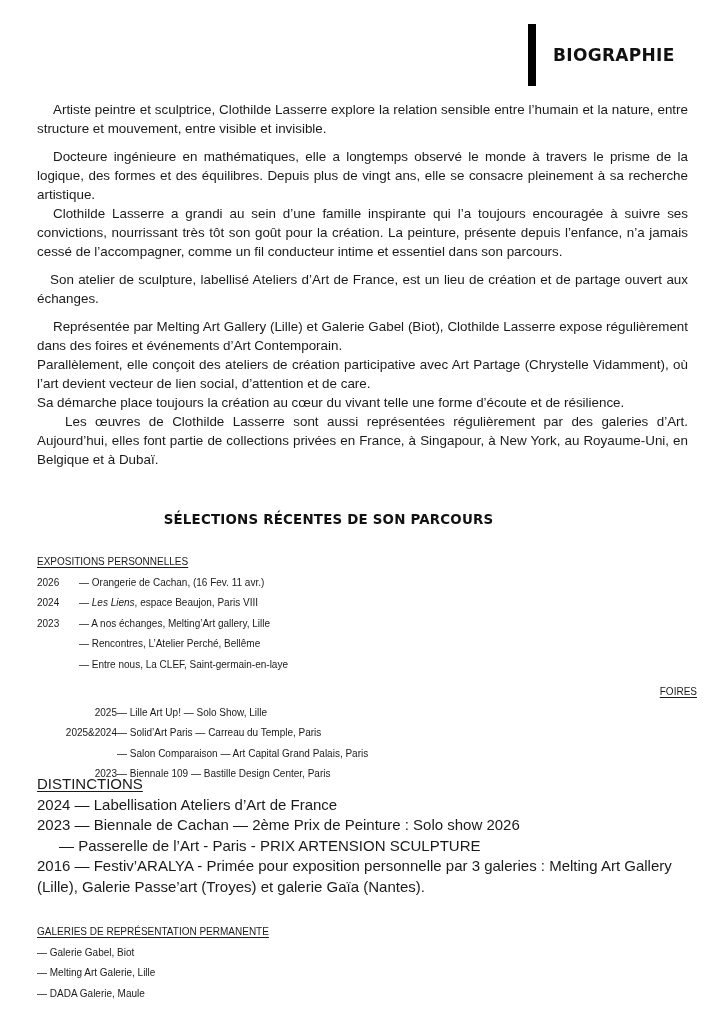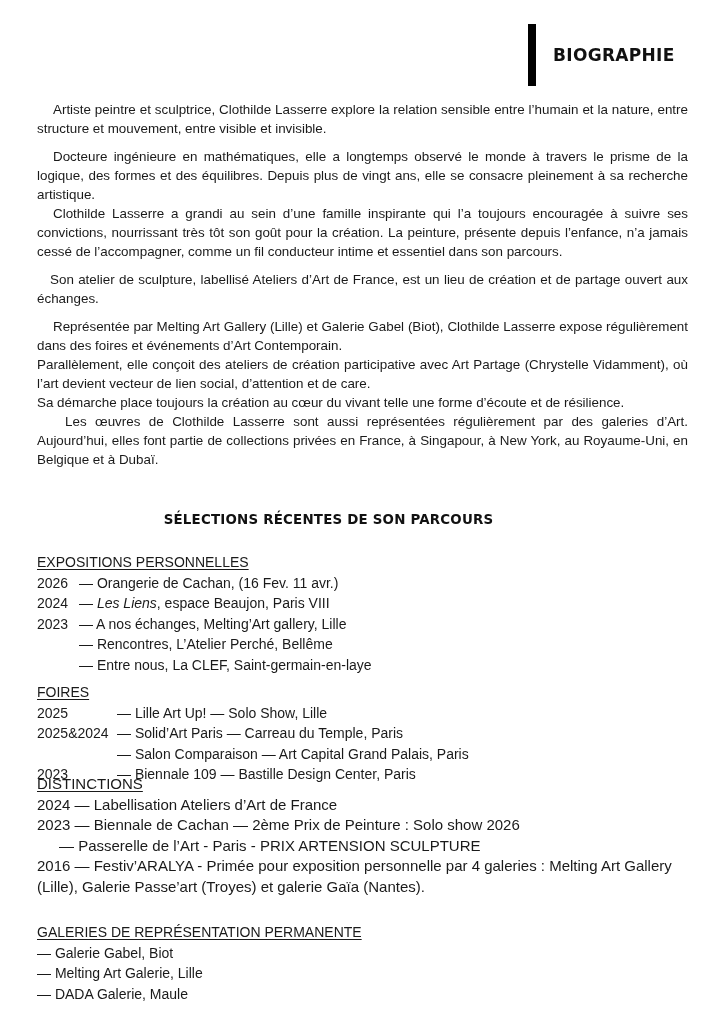--- a/index.html
+++ b/index.html
@@ -16,21 +16,21 @@
     .p2 { text-indent: 16px; margin-bottom: 0; }
     .p3 { text-indent: 16px; margin-bottom: 9px; }
     .p4 { text-indent: 13px; margin-bottom: 9px; }
     .p5 { text-indent: 16px; }
     .p6 { }
     .p7 { }
     .p8 { text-indent: 28px; }
 
     .section-title { position: absolute; left: 0; width: 657px; top: 512px; text-align: center; font-family: "DejaVu Sans", sans-serif; font-weight: bold; font-size: 13.4px; letter-spacing: 0.2px; color: #111; }
 
-    .cv { position: absolute; left: 37px; width: 660px; font-size: 14px; line-height: 20.5px; }
+    .cv { position: absolute; left: 37px; width: 660px; font-size: 10px; line-height: 20.5px; }
     .cv-head { text-decoration: underline; text-underline-offset: 2px; }
     .row { display: flex; white-space: nowrap; }
     .yr { display: inline-block; }
     .expo .yr { width: 42px; }
     .expo .indent { padding-left: 42px; }
     .foires .yr { width: 80px; }
     .foires .indent { padding-left: 80px; }
     .dist .indent { padding-left: 22px; text-align: right; }
     .dist .wrap { white-space: normal; display: block; }
     em { font-style: italic; }
@@ -73,21 +73,21 @@
     <span>— A nos échanges, Melting’Art gallery, Lille</span>
   </div>
   <div class="row indent">
     <span>— Rencontres, L’Atelier Perché, Bellême</span>
   </div>
   <div class="row indent">
     <span>— Entre nous, La CLEF, Saint-germain-en-laye</span>
   </div>
 </div>
 
-<div class="cv foires" style="top:682px;">
+<div class="cv foires" style="top:682px;text-align:right;">
   <div class="cv-head">FOIRES</div>
   <div class="row">
     <span class="yr">2025</span>
     <span>— Lille Art Up! — Solo Show, Lille</span>
   </div>
   <div class="row">
     <span class="yr">2025&amp;2024</span>
     <span>— Solid’Art Paris — Carreau du Temple, Paris</span>
   </div>
   <div class="row indent">
@@ -104,21 +104,21 @@
   <div class="row">
     <span>2024 — Labellisation Ateliers d’Art de France</span>
   </div>
   <div class="row">
     <span>2023 — Biennale de Cachan — 2ème Prix de Peinture : Solo show 2026</span>
   </div>
   <div class="row indent">
     <span>— Passerelle de l’Art - Paris - PRIX ARTENSION SCULPTURE</span>
   </div>
   <div class="wrap" style="width:655px;">
-    <span>2016 — Festiv’ARALYA - Primée pour exposition personnelle par 4 galeries : Melting Art Gallery (Lille), Galerie Passe’art (Troyes) et galerie Gaïa (Nantes).</span>
+    <span>2016 — Festiv’ARALYA - Primée pour exposition personnelle par 3 galeries : Melting Art Gallery (Lille), Galerie Passe’art (Troyes) et galerie Gaïa (Nantes).</span>
   </div>
 </div>
 
 <div class="cv galeries" style="top:922px;">
   <div class="cv-head">GALERIES DE REPRÉSENTATION PERMANENTE</div>
   <div class="row">
     <span>— Galerie Gabel, Biot</span>
   </div>
   <div class="row">
     <span>— Melting Art Galerie, Lille</span>

